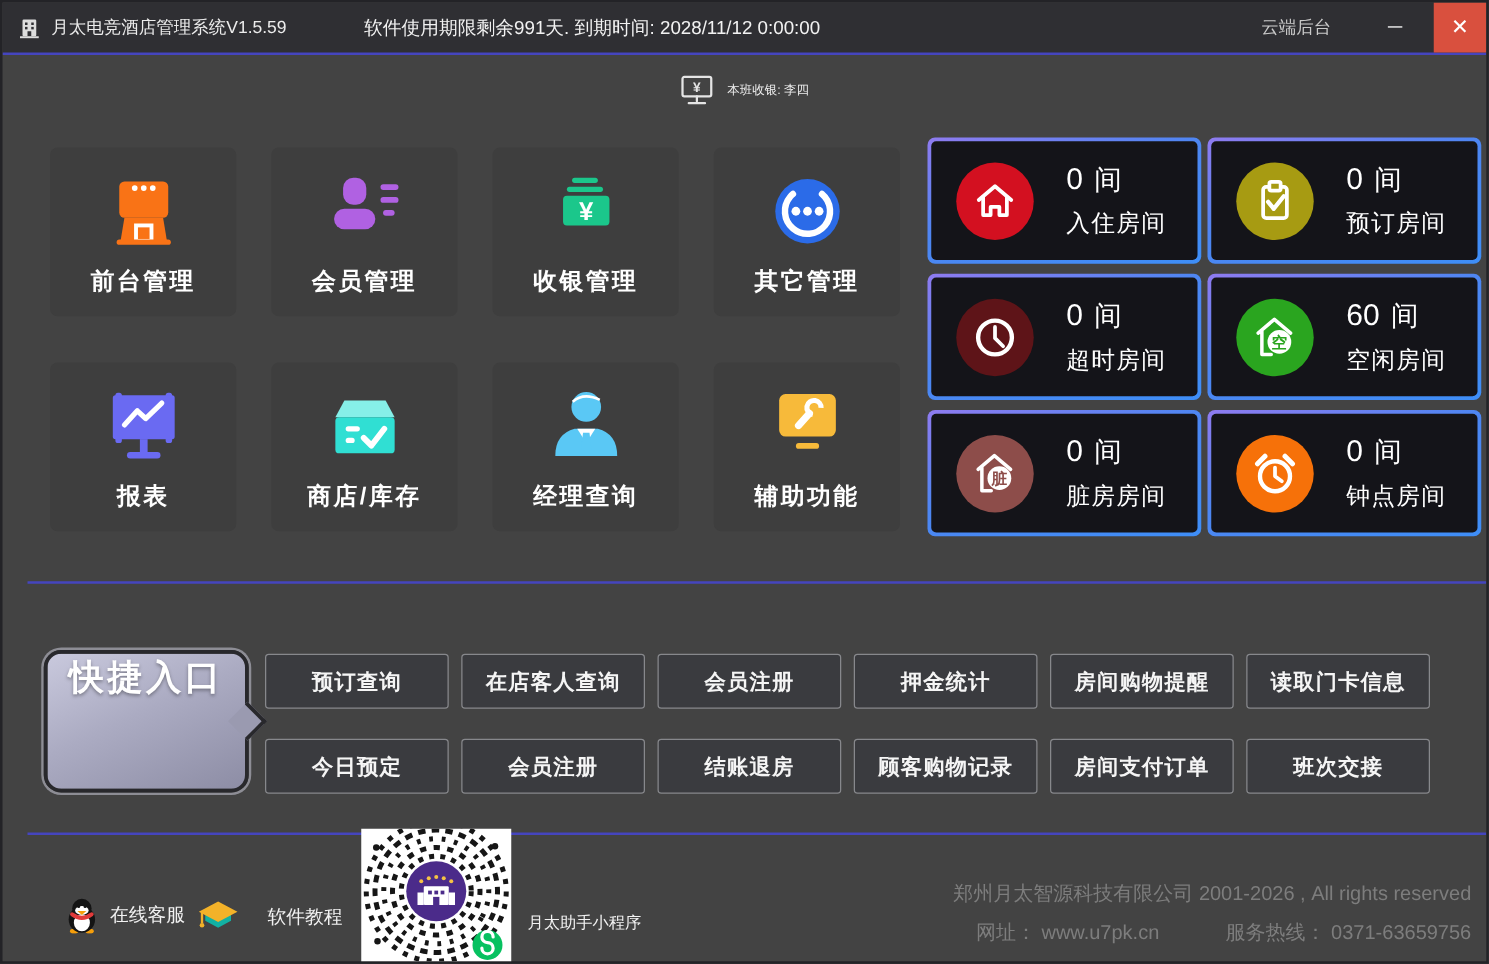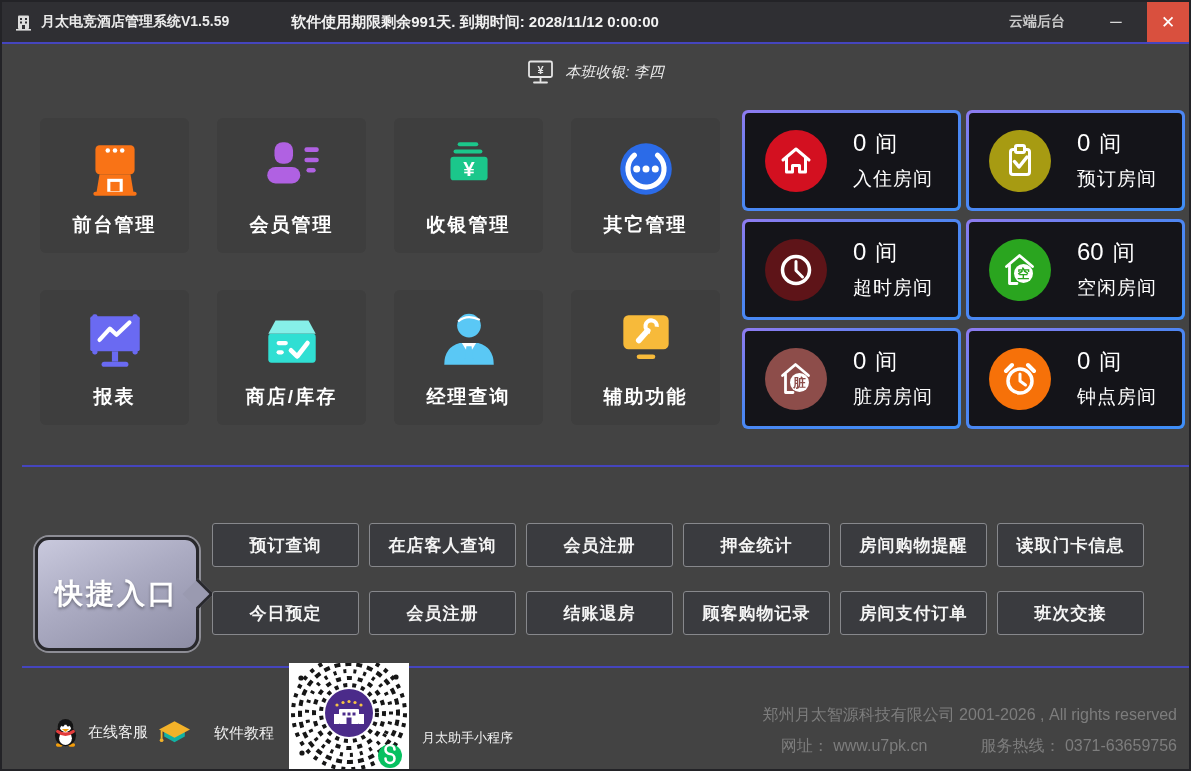--- a/index.html
+++ b/index.html
@@ -2,34 +2,34 @@
 <html><head>
 <meta charset="utf-8">
 <style>
   * { margin:0; padding:0; box-sizing:border-box; }
   html,body { width:1191px; height:771px; }
   body { font-family:"Liberation Sans","DejaVu Sans",sans-serif; background:#434343; overflow:hidden; }
   .window { position:relative; width:1191px; height:771px; background:#434343; border:2px solid #232327; overflow:hidden; }
 
   
   .titlebar { position:absolute; left:0; top:0; right:0; height:42px; background:#2F2F33;
-              border-bottom:2px solid #4545BE; display:flex; align-items:center;font-weight:bold; }
+              border-bottom:2px solid #4545BE; display:flex; align-items:center; }
   .app-icon { margin-left:13px; display:flex; }
   .app-title { color:#ECECEC; font-size:14px; margin-left:9px; }
   .license { color:#F2F2F2; font-size:15px; margin-left:62px; }
   .titlebar-spacer { flex:1; }
   .cloud-link { color:#C9C9C9; font-size:14px; margin-right:34px; cursor:pointer; }
   .min-btn { color:#E6E6E6; font-size:16px; width:34px; text-align:center; margin-right:14px; cursor:pointer; }
   .close-btn { width:42px; height:40px; display:flex; align-items:center; justify-content:center;
                color:#fff; font-size:17px; cursor:pointer; }
 
   
   .cashier { position:absolute; top:54px; left:0; right:0; height:32px; display:flex;
              align-items:center; justify-content:center; gap:11px; }
-  .cashier-label { color:#EDEDED; font-size:15px;font-style:italic; }
+  .cashier-label { color:#EDEDED; font-size:10px; }
 
   
   .modules { position:absolute; left:38px; top:116px; display:grid;
              grid-template-columns:repeat(4,149px); grid-auto-rows:135px; column-gap:28px; row-gap:37px; }
   .tile { background:#3E3E3E; border-radius:6px; display:flex; flex-direction:column;
           align-items:center; justify-content:space-between; padding:16px 0 15px; cursor:pointer; }
   .tile-icon { width:70px; height:70px; display:flex; align-items:center; justify-content:center; }
   .tile-label { color:#FFFFFF; font-size:19px; font-weight:bold; letter-spacing:2px; }
 
   
@@ -48,21 +48,21 @@
 
   
   .divider { position:absolute; left:20px; right:0; height:2px; }
   .divider-1 { top:463px; }
   .divider-2 { top:664px; }
 
   
   .quick-bubble { position:absolute; left:33px; top:518px; width:164px; height:114px;
                   background:linear-gradient(155deg,#C9C9DD 0%,#ABABC2 45%,#8D8DA5 100%);
                   border:3px solid #28282C; box-shadow:0 0 0 2px #8D8D95; border-radius:14px;
-                  display:flex; align-items:center; justify-content:center;margin-top:17px; }
+                  display:flex; align-items:flex-start; justify-content:center; }
   .quick-bubble-arrow { position:absolute; right:-13px; top:50%; margin-top:-11px; width:22px; height:22px;
                         background:#9A9AB0; border-top:3px solid #28282C; border-right:3px solid #28282C;
                         transform:rotate(45deg); }
   .quick-bubble-text { color:#FFFFFF; font-size:28px; font-weight:bold; letter-spacing:3px;
                        text-shadow:0 2px 3px rgba(0,0,0,.35); position:relative; z-index:1; }
   .quick-row { position:absolute; left:210px; display:grid; grid-template-columns:repeat(6,147px); column-gap:10px; }
   .quick-row-1 { top:521px; }
   .quick-row-2 { top:589px; }
   .quick-btn { height:44px; background:#3A3B3F; border:1px solid #87888C; border-radius:3px;
                color:#F5F5F5; font-size:17px; font-weight:bold; display:flex; align-items:center;

